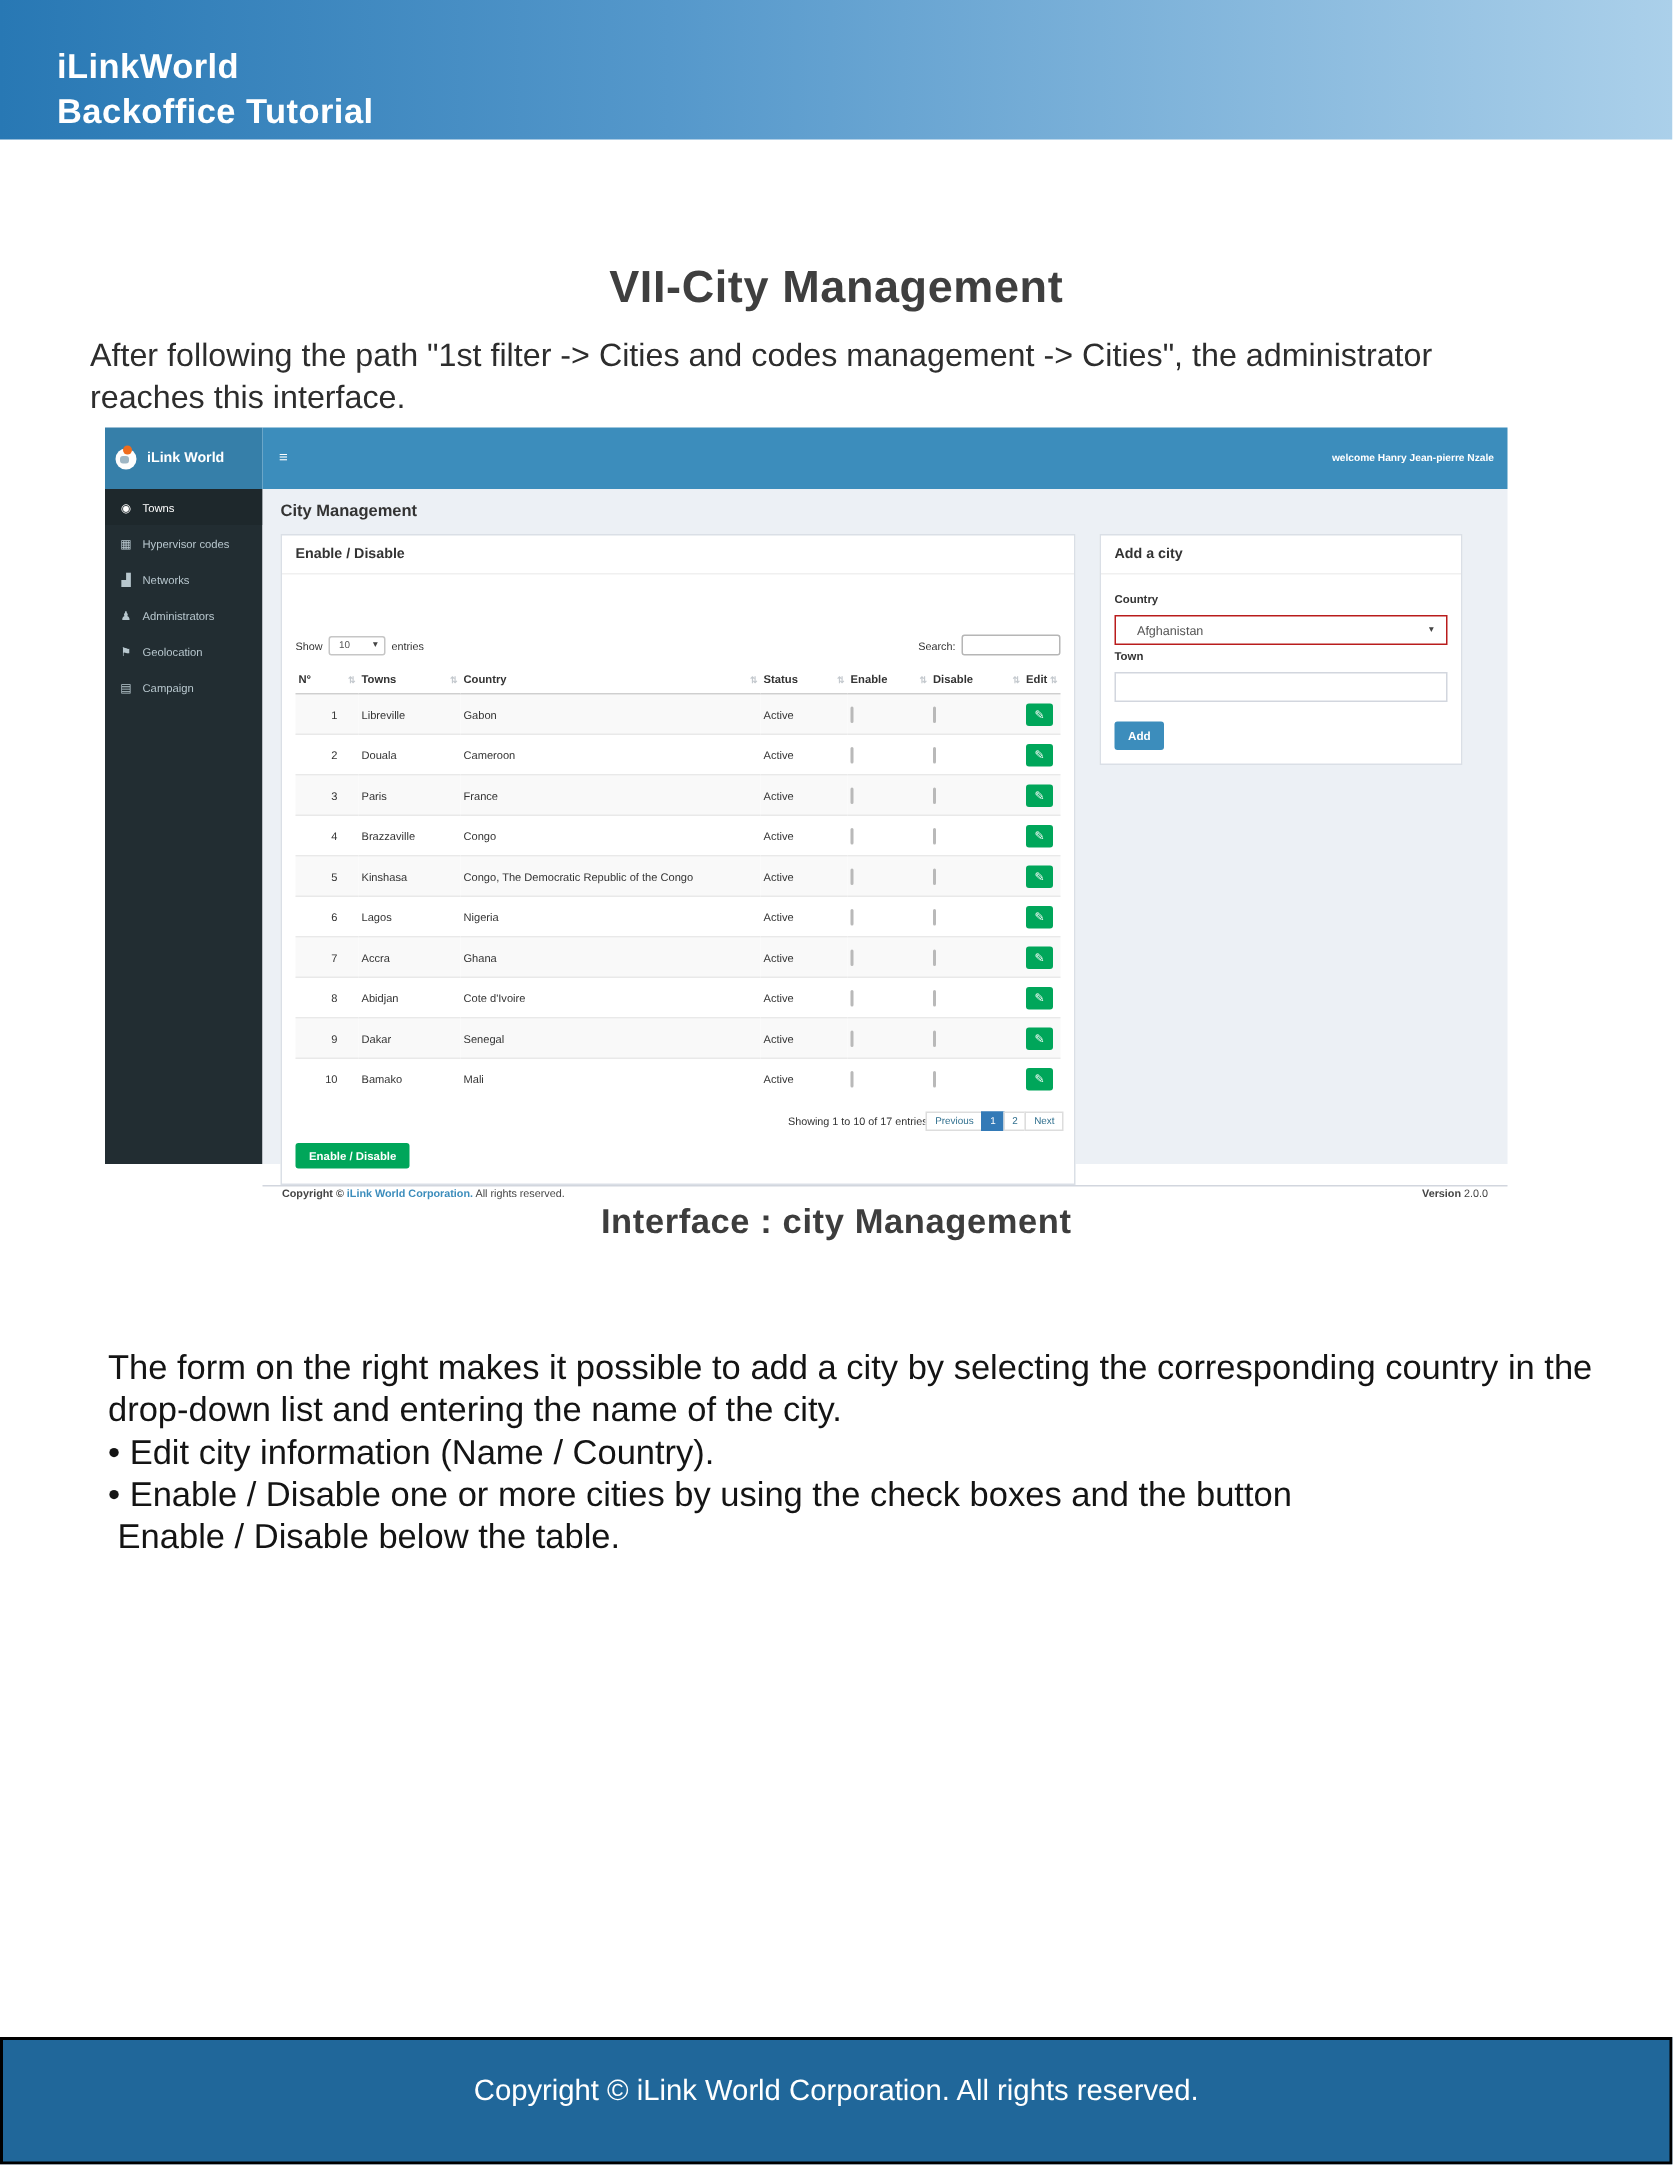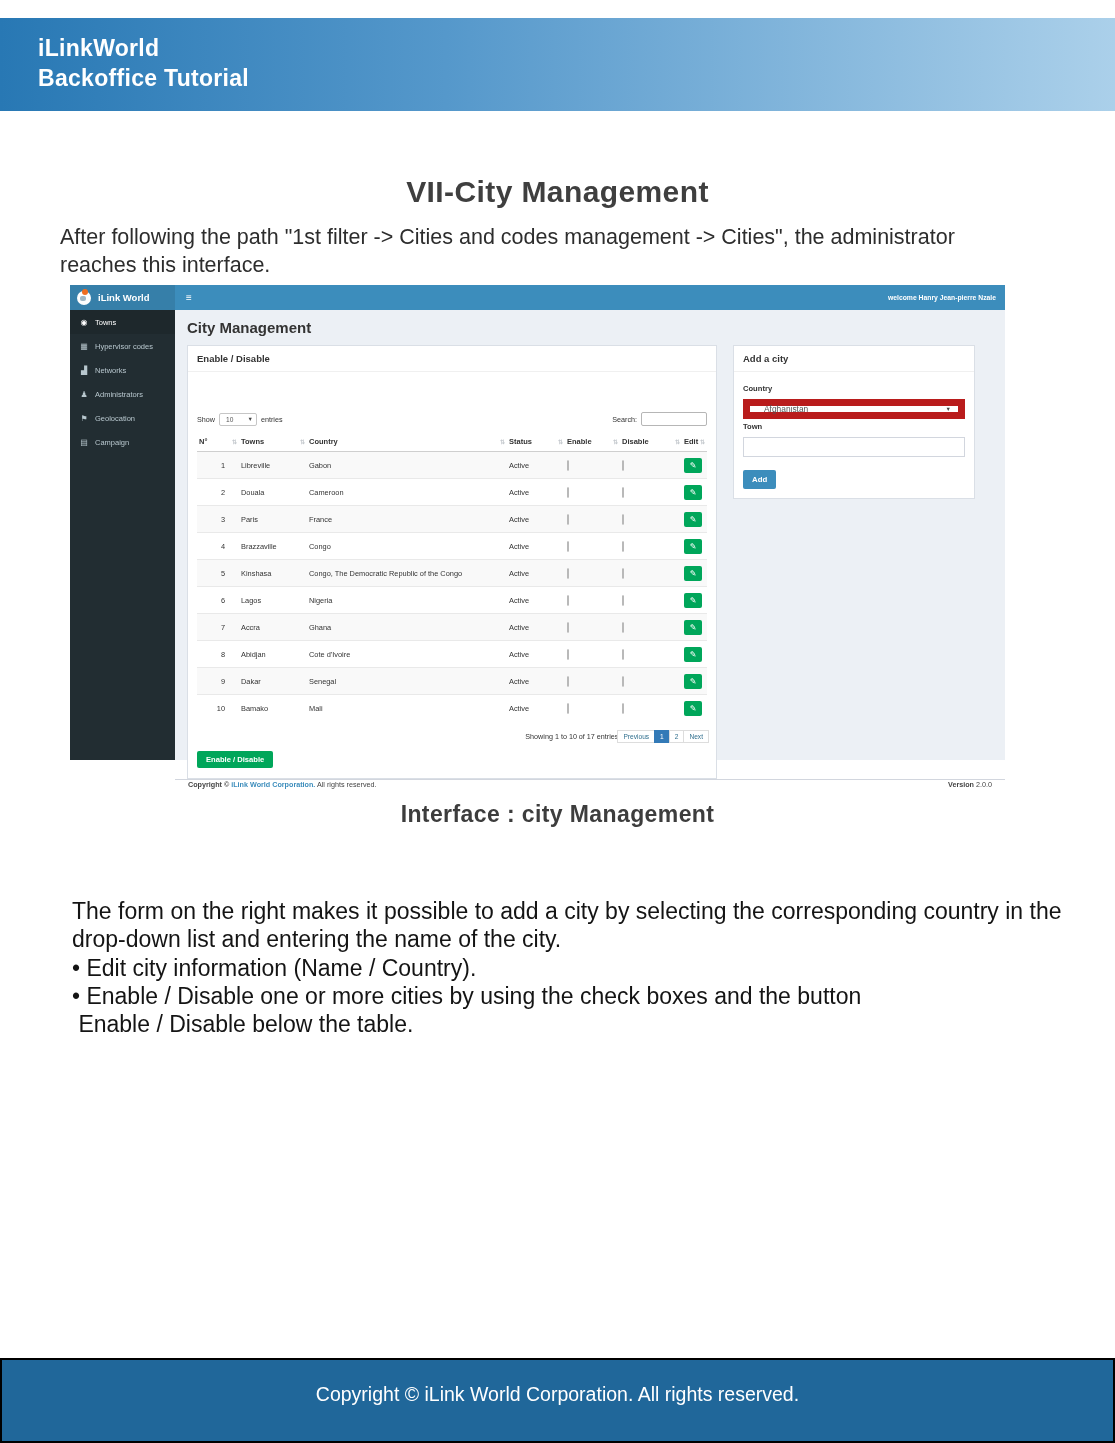--- a/index.html
+++ b/index.html
@@ -1,54 +1,54 @@
 <!DOCTYPE html>
 <html><head>
 <meta charset="utf-8">
 <style>
   * { margin:0; padding:0; box-sizing:border-box; }
   body { background:#fff; font-family:"Liberation Sans", sans-serif; }
   .page { position:relative; width:1115px; height:1443px; background:#fff; overflow:hidden; margin:0 auto; }
 
   
-  .doc-header { position:absolute; top:18px; left:0; width:100%; height:93px;
+  .doc-header { position:absolute; top:0; left:0; width:100%; height:93px;
     background:linear-gradient(90deg,#2878b4 0%, #5598cb 40%, #abd0ea 100%);
-    color:#fff; padding:15px 0 0 38px; }
+    color:#fff; padding:29px 0 0 38px; }
   .doc-header .hline { font-size:23px; font-weight:bold; line-height:30px; letter-spacing:.3px; }
 
   
   .doc-title { position:absolute; top:175px; left:0; width:100%; text-align:center;
     font-size:30px; font-weight:bold; color:#3f3f3f; letter-spacing:.4px; }
   .doc-intro { position:absolute; top:224px; left:60px; width:1015px;
     font-size:21.5px; line-height:27.5px; color:#2d2d2d; }
 
   
   .shot { position:absolute; top:285px; left:70px; width:935px; height:502px; background:#fff; }
-  .topbar { display:flex; height:25px; }
+  .topbar { display:flex; height:41px; }
   .brand { width:105px; background:#367fa9; color:#fff; display:flex; align-items:center;
     gap:7px; padding-left:7px; font-size:9.5px; font-weight:bold; }
   .logo { width:14px; height:14px; background:#fdfdfd; border-radius:50%; position:relative; flex:0 0 auto; }
   .logo::before { content:""; position:absolute; width:6px; height:6px; background:#ef6c1e;
     border-radius:50%; top:-2px; left:5px; }
   .logo::after { content:""; position:absolute; width:6px; height:5px; background:#9fb6c4;
     border-radius:2px; top:5px; left:3px; }
   .navbar { flex:1; background:#3c8dbc; color:#fff; display:flex; align-items:center;
     justify-content:space-between; padding:0 9px 0 11px; }
   .menu-ic { font-size:10px; }
   .welcome { font-size:6.8px; font-weight:bold; }
 
   .shot-body { display:flex; height:450px; }
   .sidebar { width:105px; background:#222d32; }
   .sb-item { height:24px; display:flex; align-items:center; gap:6px; padding-left:9px;
     color:#b8c7ce; font-size:7.5px; cursor:pointer; }
   .sb-item.active { background:#1e282c; color:#fff; }
   .sb-icon { width:10px; font-size:8px; text-align:center; }
 
   .main { flex:1; background:#ecf0f5; display:flex; flex-direction:column; }
-  .page-h { font-size:15px; font-weight:bold; color:#333; margin:9px 0 9px 12px; }
+  .page-h { font-size:11px; font-weight:bold; color:#333; margin:9px 0 9px 12px; }
   .content { display:flex; gap:16px; padding:0 12px; align-items:flex-start; }
   .panel { background:#fff; border:1px solid #dadfe6; }
   .panel-h { font-size:9.5px; font-weight:bold; color:#333; padding:7px 9px; border-bottom:1px solid #f0f0f0; }
 
   .left-panel { width:530px; }
   .controls { display:flex; justify-content:space-between; align-items:center; padding:8px 9px 6px; font-size:7.2px; color:#333; }
   .show-wrap, .search-wrap { display:flex; gap:4px; align-items:center;margin-top:32px; }
   .mini-select { border:1px solid #c6c6c6; border-radius:2px; width:38px; height:13px; display:flex;
     justify-content:space-between; align-items:center; padding:0 3px 0 6px; font-size:6.6px; color:#555; background:#fff; }
   .mini-select .arrow, .select .arrow { font-size:5.5px; color:#444; }
@@ -67,21 +67,21 @@
   .table-foot { display:flex; justify-content:flex-end; align-items:center; padding:8px 7px 0; font-size:7.2px; color:#333;margin-left:44px; }
   .pagination { display:flex; }
   .pg { border:1px solid #ddd; padding:2px 5px; font-size:6.6px; color:#31708f; background:#fff; margin-left:-1px; cursor:pointer; }
   .pg.active { background:#337ab7; color:#fff; border-color:#337ab7; }
   .bulk-btn { display:inline-block; margin:8px 9px 10px; background:#00a65a; color:#fff;
     font-size:7.6px; font-weight:bold; padding:4px 9px; border-radius:2px; cursor:pointer; }
 
   .right-panel { width:242px; }
   .rp-body { padding:9px; }
   .field-label { font-size:7.6px; font-weight:bold; color:#333; margin:3px 0 6px; }
-  .select { height:20px; border:7px solid #b91c1c; display:flex; align-items:center;
+  .select { height:20px; border:1px solid #b91c1c; display:flex; align-items:center;
     justify-content:space-between; padding:0 7px 0 14px; font-size:8.4px; color:#555; background:#fff; }
   .text-input { height:20px; border:1px solid #d2d6de; background:#fff; margin-bottom:11px; }
   .add-btn { display:inline-block; background:#3c8dbc; color:#fff; font-size:7.8px; font-weight:bold;
     padding:5px 9px; border-radius:2px; margin-top:2px; cursor:pointer; }
 
   .app-footer { height:27px; background:#fff; border-top:1px solid #d2d6de; display:flex;
     justify-content:space-between; align-items:center; padding:0 13px; font-size:7.2px; color:#444; }
   .bold { font-weight:bold; }
   .company { color:#3c8dbc; font-weight:bold; }
 

